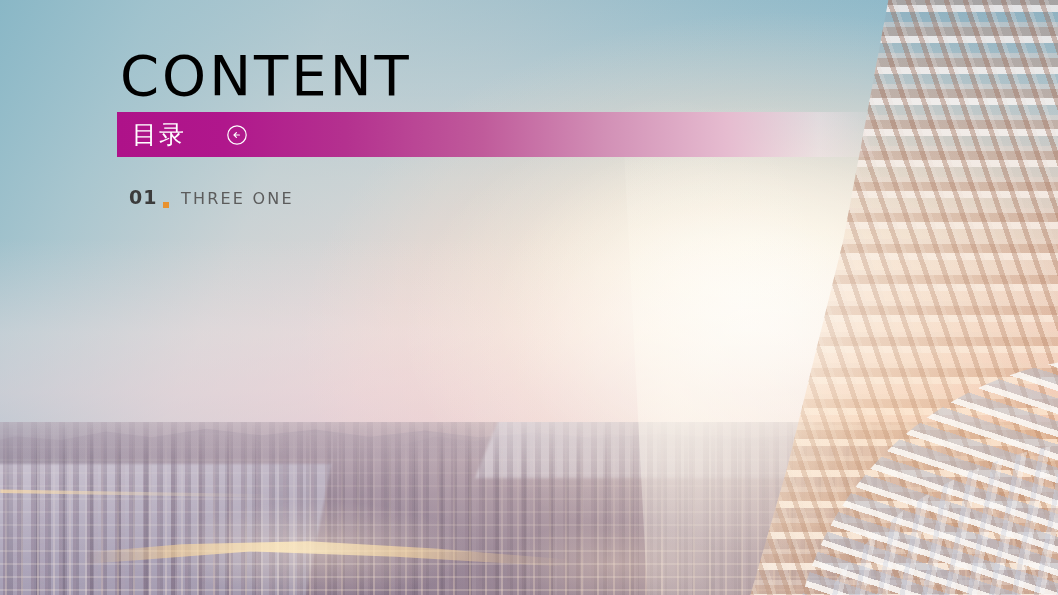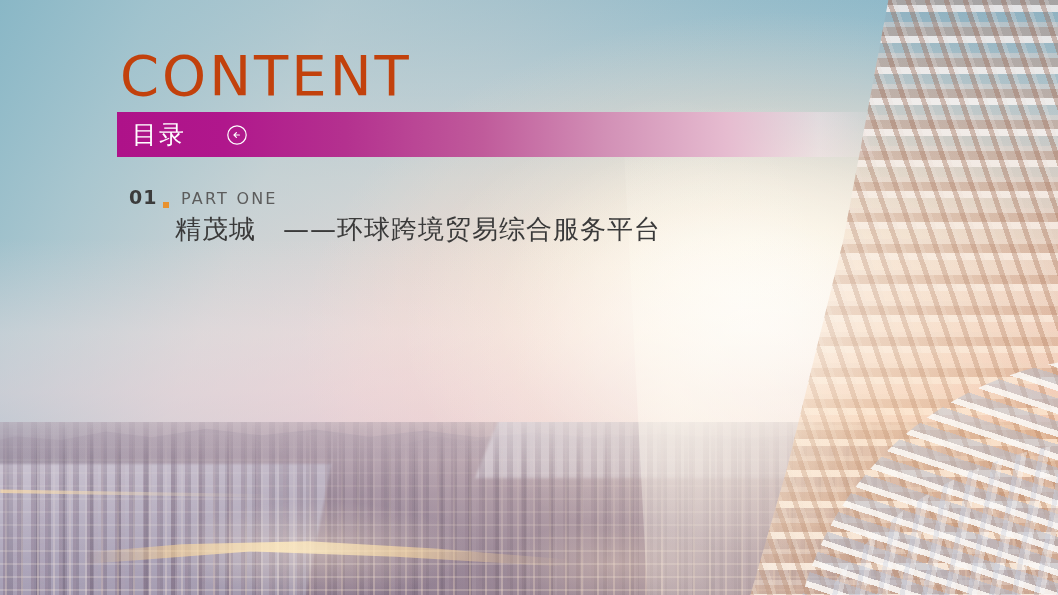--- a/index.html
+++ b/index.html
@@ -352,21 +352,21 @@
   }
 
   .page-title {
     position: absolute;
     left: 120px;
     top: 48px;
     font-size: 56px;
     line-height: 1;
     font-weight: 400;
     letter-spacing: 3px;
-    color: #c2410c;
+    color: #000000;
     font-family: "DejaVu Sans", "Liberation Sans", sans-serif;
     white-space: nowrap;
   }
 
   .title-bar {
     position: absolute;
     left: 117px;
     top: 112px;
     width: 763px;
     height: 45px;
@@ -497,23 +497,22 @@
         <path d="M13.4 11 H8.2 M10.4 8.6 L8.0 11 L10.4 13.4" fill="none" stroke="#ffffff" stroke-width="1.2" stroke-linecap="round" stroke-linejoin="round"></path>
       </svg>
     </div>
 
     <div class="toc">
 
       <div class="toc-item">
         <div class="toc-head">
           <span class="toc-num">01</span>
           <span class="toc-bullet"></span>
-          <span class="toc-part">PART ONE</span>
+          <span class="toc-part">THREE ONE</span>
         </div>
-        <div class="toc-cn">精茂城　——环球跨境贸易综合服务平台</div>
       </div>
 
 
       <div class="toc-item">
       </div>
 
     </div>
   </div>
 </div>
 

